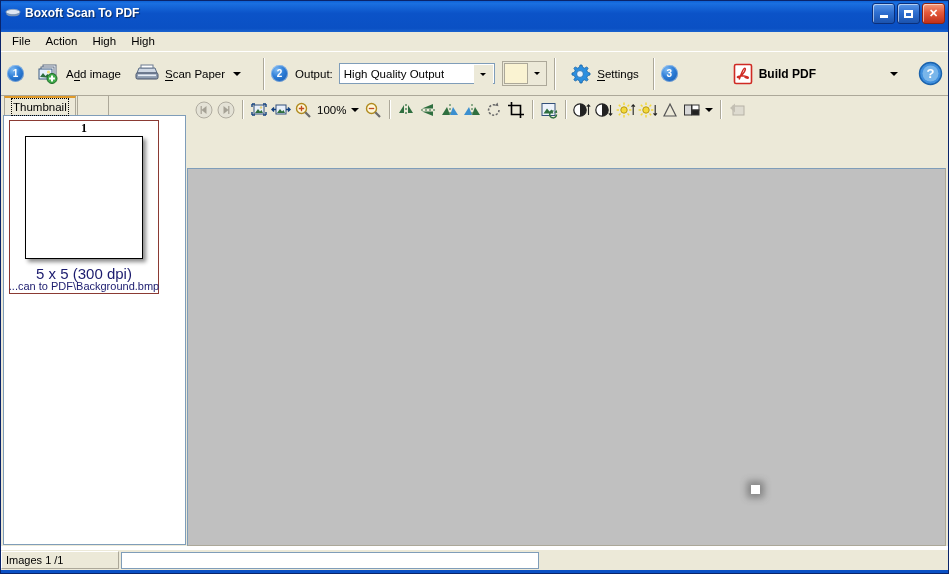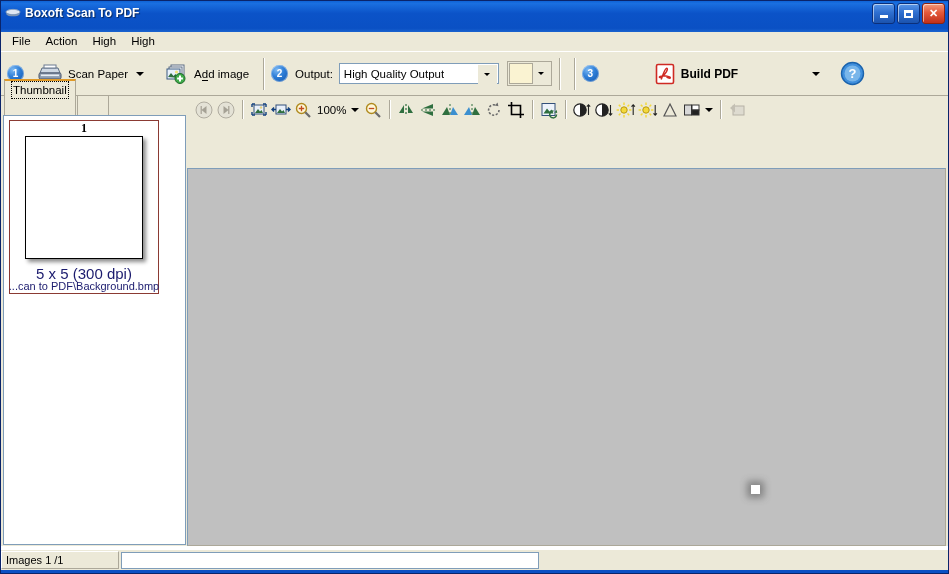--- a/index.html
+++ b/index.html
@@ -111,21 +111,21 @@
     background:#ece9d8;
   }
   .tabs{height:19px;flex:0 0 19px;display:flex;align-items:flex-end;padding-left:3px;}
   .tab{
     height:35px;box-sizing:border-box;padding:0 6px;
     font-size:11.5px;line-height:15px;
     background:#ece9d8;border:1px solid #aca899;border-bottom:none;
     margin-right:1px;color:#000;
   }
   .tab.active{
-    height:36px;line-height:16px;background:#ece9d8;
+    height:19px;line-height:16px;background:#ece9d8;
     border-top:2px solid #e09a28;
     position:relative;z-index:2;
   }
   .tab.active .focus{border:1px dotted #000;padding:0 1px;display:inline-block;}
   .thumbpane{
     flex:1 1 auto;margin:0 1px 1px 2px;background:#fff;
     border:1px solid #7f9db9;overflow:hidden;position:relative;
   }
   .thumbcell{
     position:absolute;left:5px;top:4px;width:150px;height:174px;
@@ -211,46 +211,46 @@
     <div class="menuitem">Action</div>
     <div class="menuitem">High</div>
     <div class="menuitem">High</div>
   </div>
 
   <div class="toolbar">
     <div class="badge">1</div>
 
     <div class="tbtn">
       <span>
-        <svg width="24" height="20" viewBox="0 0 24 20">
-          <path d="M4 4 h16 l2 5 h-20 Z" fill="#cfd8e4" stroke="#5a6b82"></path>
-          <rect x="1" y="9" width="22" height="6" rx="1.5" fill="#8e9cb0" stroke="#46536a"></rect>
-          <rect x="3" y="10.5" width="18" height="1.6" fill="#e9eef6"></rect>
-          <rect x="6" y="1" width="12" height="3" fill="#fff" stroke="#6b7a90"></rect>
-        </svg>
-      </span>
-      <span class="lbl"><b>S</b>can Paper</span>
-      <span class="drop-arrow"></span>
-    </div>
-
-    <div class="tbtn">
-      <span>
         <svg width="22" height="20" viewBox="0 0 22 20">
           <rect x="5" y="1" width="13" height="10" fill="#fff" stroke="#5a6b82"></rect>
           <rect x="3" y="3" width="13" height="10" fill="#fff" stroke="#5a6b82"></rect>
           <rect x="1" y="5" width="13" height="10" fill="#e8f0fb" stroke="#3a5a80"></rect>
           <path d="M2 13 L5 9 L7.5 12 L9.5 10 L13 14 Z" fill="#2f6f3f"></path>
           <circle cx="10.5" cy="8" r="1.6" fill="#f2e07a"></circle>
           <circle cx="14" cy="14.5" r="5" fill="#3faa49" stroke="#1d6b28"></circle>
           <path d="M14 11.6 v5.8 M11.1 14.5 h5.8" stroke="#fff" stroke-width="2"></path>
         </svg>
       </span>
       <span class="lbl">A<b>d</b>d image</span>
     </div>
 
+    <div class="tbtn">
+      <span>
+        <svg width="24" height="20" viewBox="0 0 24 20">
+          <path d="M4 4 h16 l2 5 h-20 Z" fill="#cfd8e4" stroke="#5a6b82"></path>
+          <rect x="1" y="9" width="22" height="6" rx="1.5" fill="#8e9cb0" stroke="#46536a"></rect>
+          <rect x="3" y="10.5" width="18" height="1.6" fill="#e9eef6"></rect>
+          <rect x="6" y="1" width="12" height="3" fill="#fff" stroke="#6b7a90"></rect>
+        </svg>
+      </span>
+      <span class="lbl"><b>S</b>can Paper</span>
+      <span class="drop-arrow"></span>
+    </div>
+
     <div class="tb-sep"></div>
 
     <div class="badge">2</div>
     <span class="out-label">Output:</span>
 
     <div class="combo">
       <span class="val">High Quality Output</span>
       <span class="cbtn">
           <i class="ar"></i>
         </span>
@@ -260,20 +260,29 @@
 
     <div class="swatch-group">
       <span class="swatch"></span>
       <span class="swatch-btn">
           <i class="ar" style="width:0;height:0;border-left:3px solid transparent;border-right:3px solid transparent;border-top:3px solid #000;display:inline-block"></i>
         </span>
     </div>
 
     <div class="tb-sep"></div>
 
+    <div class="tbtn">
+      <span>
+        <svg width="22" height="22" viewBox="0 0 22 22">
+          <path d="M11 2 l2 0 .6 2.3 2.1 .9 2-1.3 1.4 1.4 -1.3 2 .9 2.1 2.3 .6 0 2 -2.3 .6 -.9 2.1 1.3 2 -1.4 1.4 -2-1.3 -2.1 .9 -.6 2.3 -2 0 -.6-2.3 -2.1-.9 -2 1.3 -1.4-1.4 1.3-2 -.9-2.1 -2.3-.6 0-2 2.3-.6 .9-2.1 -1.3-2 1.4-1.4 2 1.3 2.1-.9 Z" fill="#2b8fe0" stroke="#1764a8" stroke-width="0.8"></path>
+          <circle cx="11" cy="11" r="3.4" fill="#e8f3fc" stroke="#1764a8" stroke-width="0.8"></circle>
+        </svg>
+      </span>
+      <span class="lbl"><b>S</b>ettings</span>
+    </div>
 
     <div class="tb-sep"></div>
 
     <div class="badge">3</div>
 
     <div style="width:42px"></div>
 
     <div class="tbtn bold">
       <span>
         <svg width="20" height="22" viewBox="0 0 20 22">

